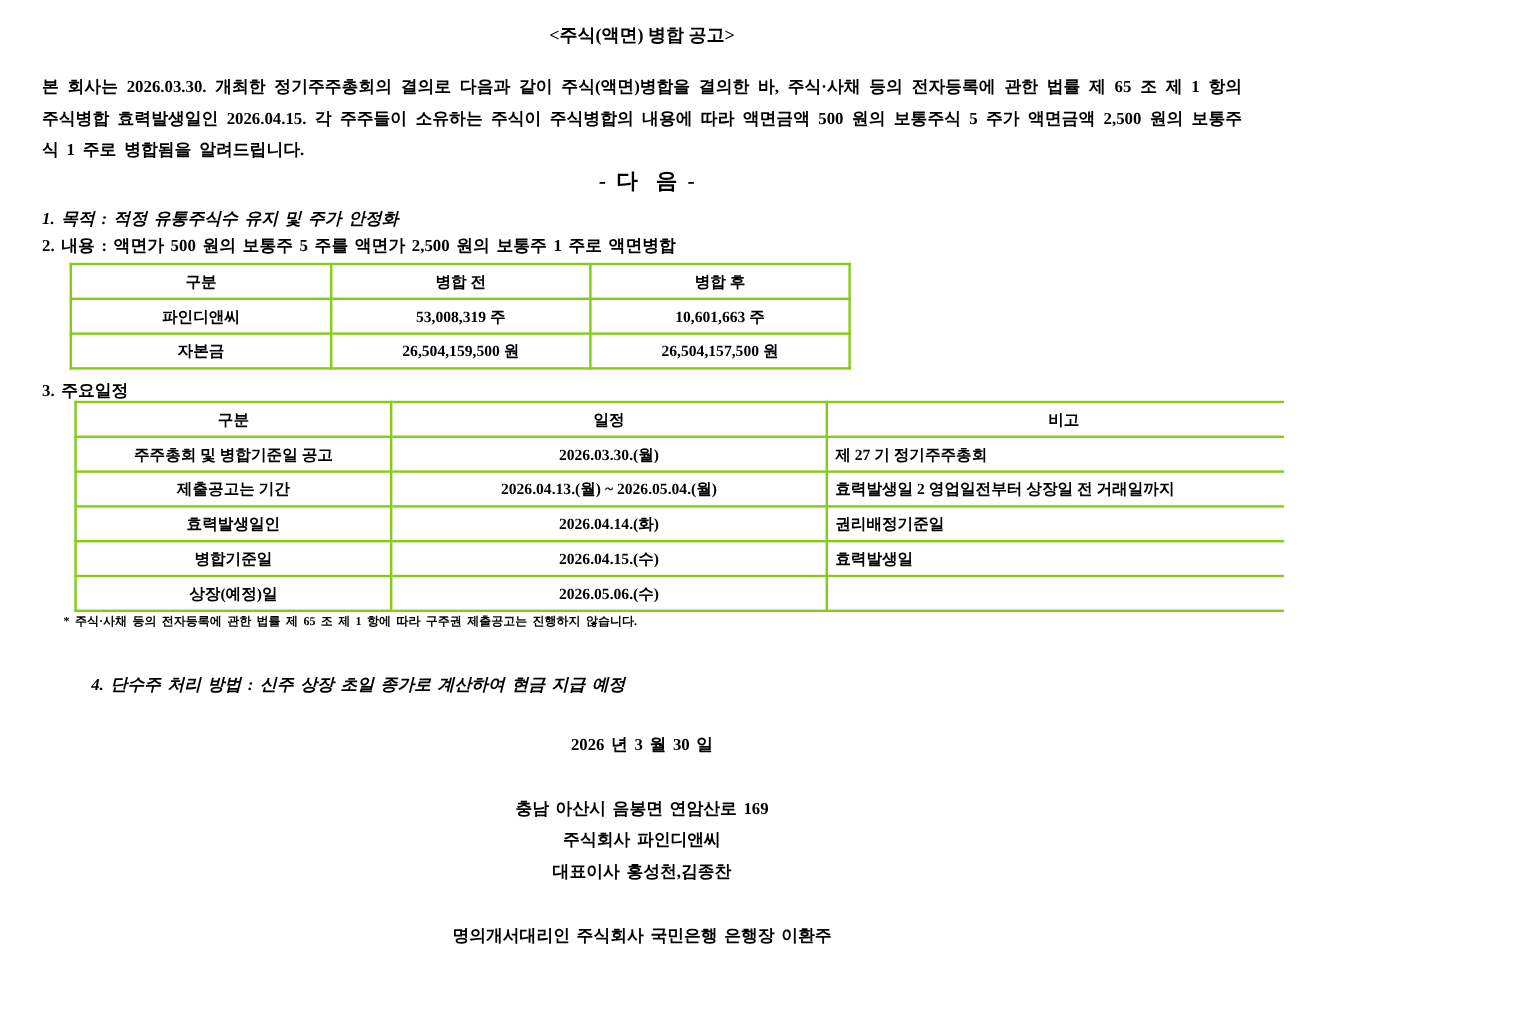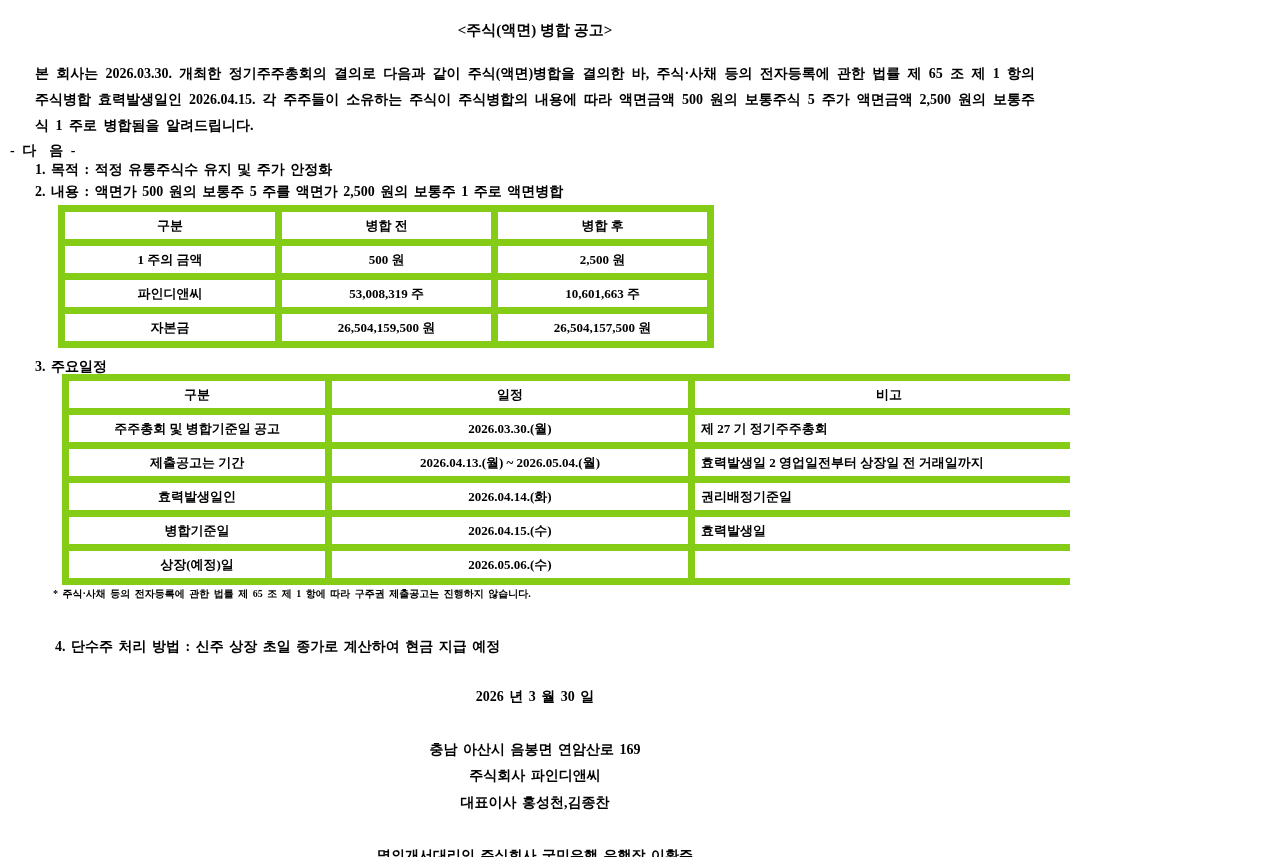--- a/index.html
+++ b/index.html
@@ -25,51 +25,52 @@
   }
   .intro {
     margin: 21px 35px 0 35px;
     font-size: 14px;
     line-height: 26px;
     text-align: justify;
     word-spacing: 3px;
   }
   .separator {
     margin-top: 2px;
-    font-size: 14px;
+    text-align: center;
+    font-size: 18px;
     line-height: 20px;
     white-space: pre;
     letter-spacing: 2px;
     margin-left: 10px;
   }
   .item {
     margin-left: 35px;
     font-size: 14px;
     line-height: 15px;
     word-spacing: 2px;
   }
-  .item-1 { margin-top: 1px; }
+  .item-1 { margin-top: 15px; font-style: italic; }
   .item-2 { margin-top: 7px; }
   .item-3 { margin-top: 11px; }
   .footnote {
     margin-top: 1px;
     margin-left: 53px;
     font-size: 10px;
     line-height: 15px;
     word-spacing: 2px;
   }
-  .item-4 { margin-top: 38px; margin-left: 55px; }
+  .item-4 { margin-top: 38px; margin-left: 76px; font-style: italic; }
   .item-5 { margin-top: 7px;  margin-left: 55px; }
   table {
     border-collapse: collapse;
     table-layout: fixed;
     font-size: 13px;
   }
   th, td {
-    border: 7px solid #84cc16;
+    border: 2px solid #84cc16;
     height: 27px;
     text-align: center;
     vertical-align: middle;
     padding: 0 4px;
     font-weight: bold;
     overflow: hidden;
     white-space: nowrap;
   }
   .merger-table {
     margin: 6px 0 0 58px;
@@ -116,25 +117,20 @@
         <col style="width:216px">
     </colgroup>
     <thead>
       <tr>
         <th>구분</th>
         <th>병합 전</th>
         <th>병합 후</th>
       </tr>
     </thead>
     <tbody>
-      <tr>
-        <td>1 주의 금액</td>
-        <td>500 원</td>
-        <td>2,500 원</td>
-      </tr>
       <tr>
         <td>파인디앤씨</td>
         <td>53,008,319 주</td>
         <td>10,601,663 주</td>
       </tr>
       <tr>
         <td>자본금</td>
         <td>26,504,159,500 원</td>
         <td>26,504,157,500 원</td>
       </tr>

